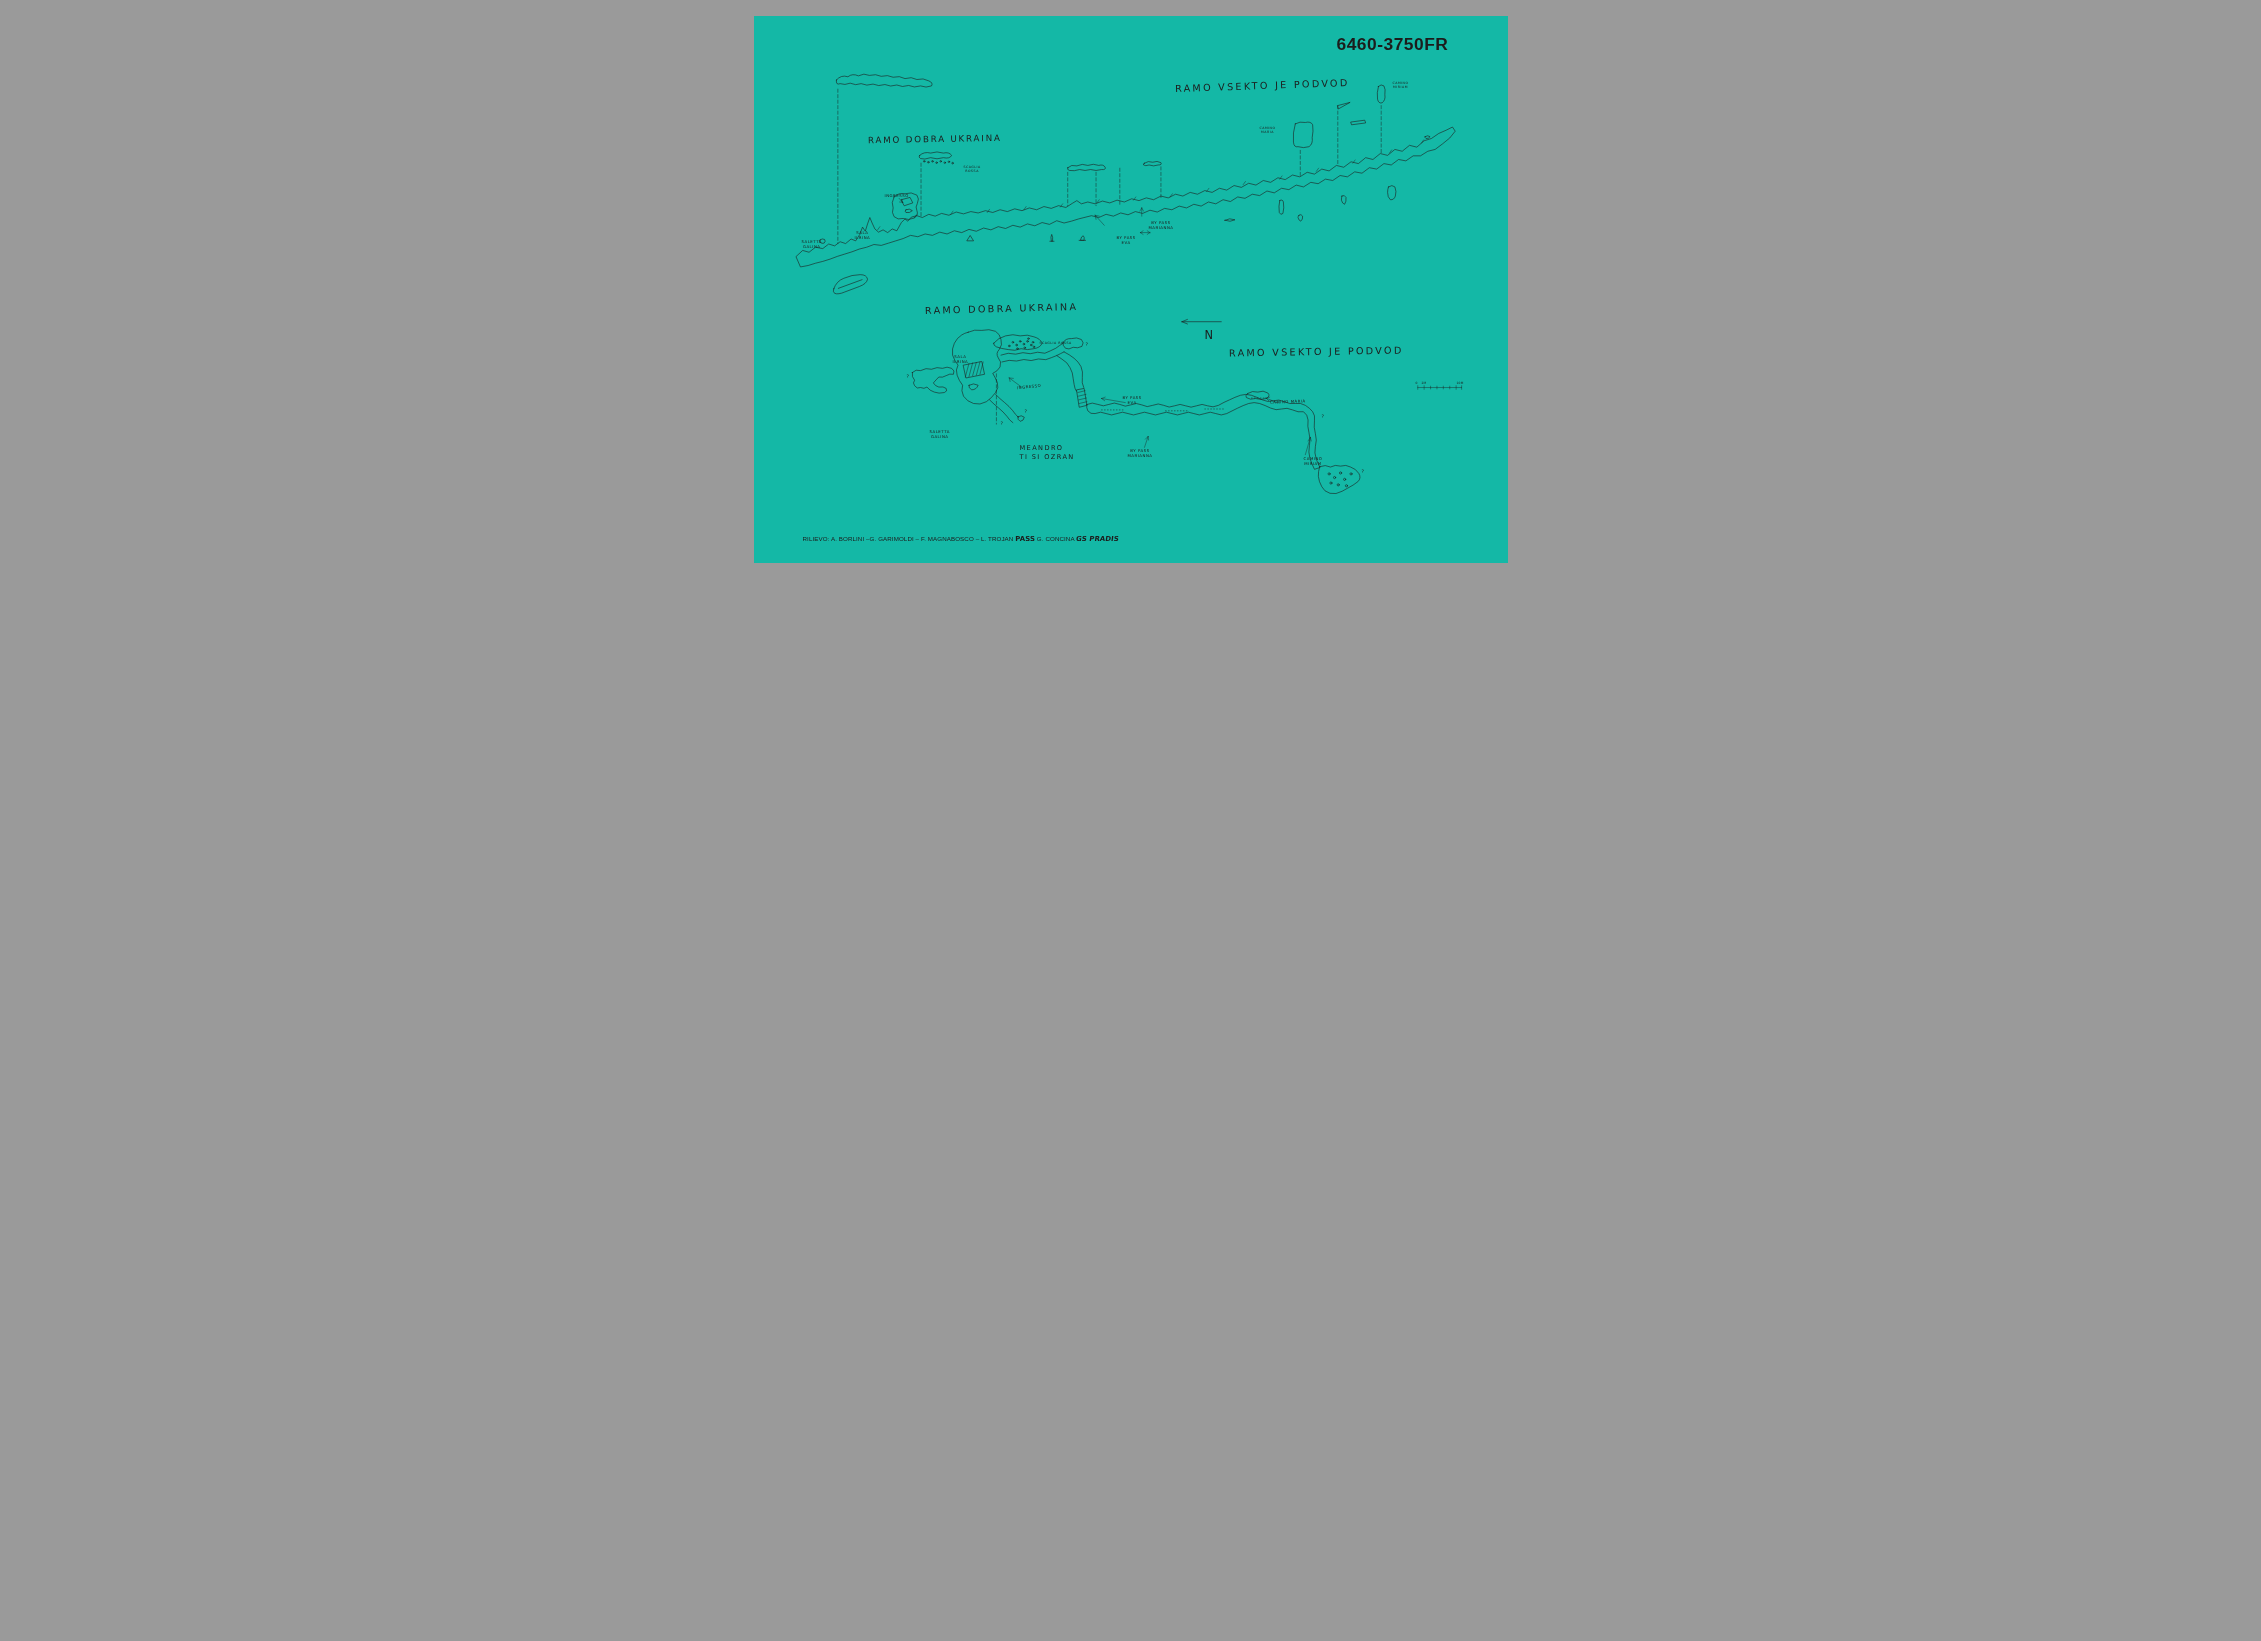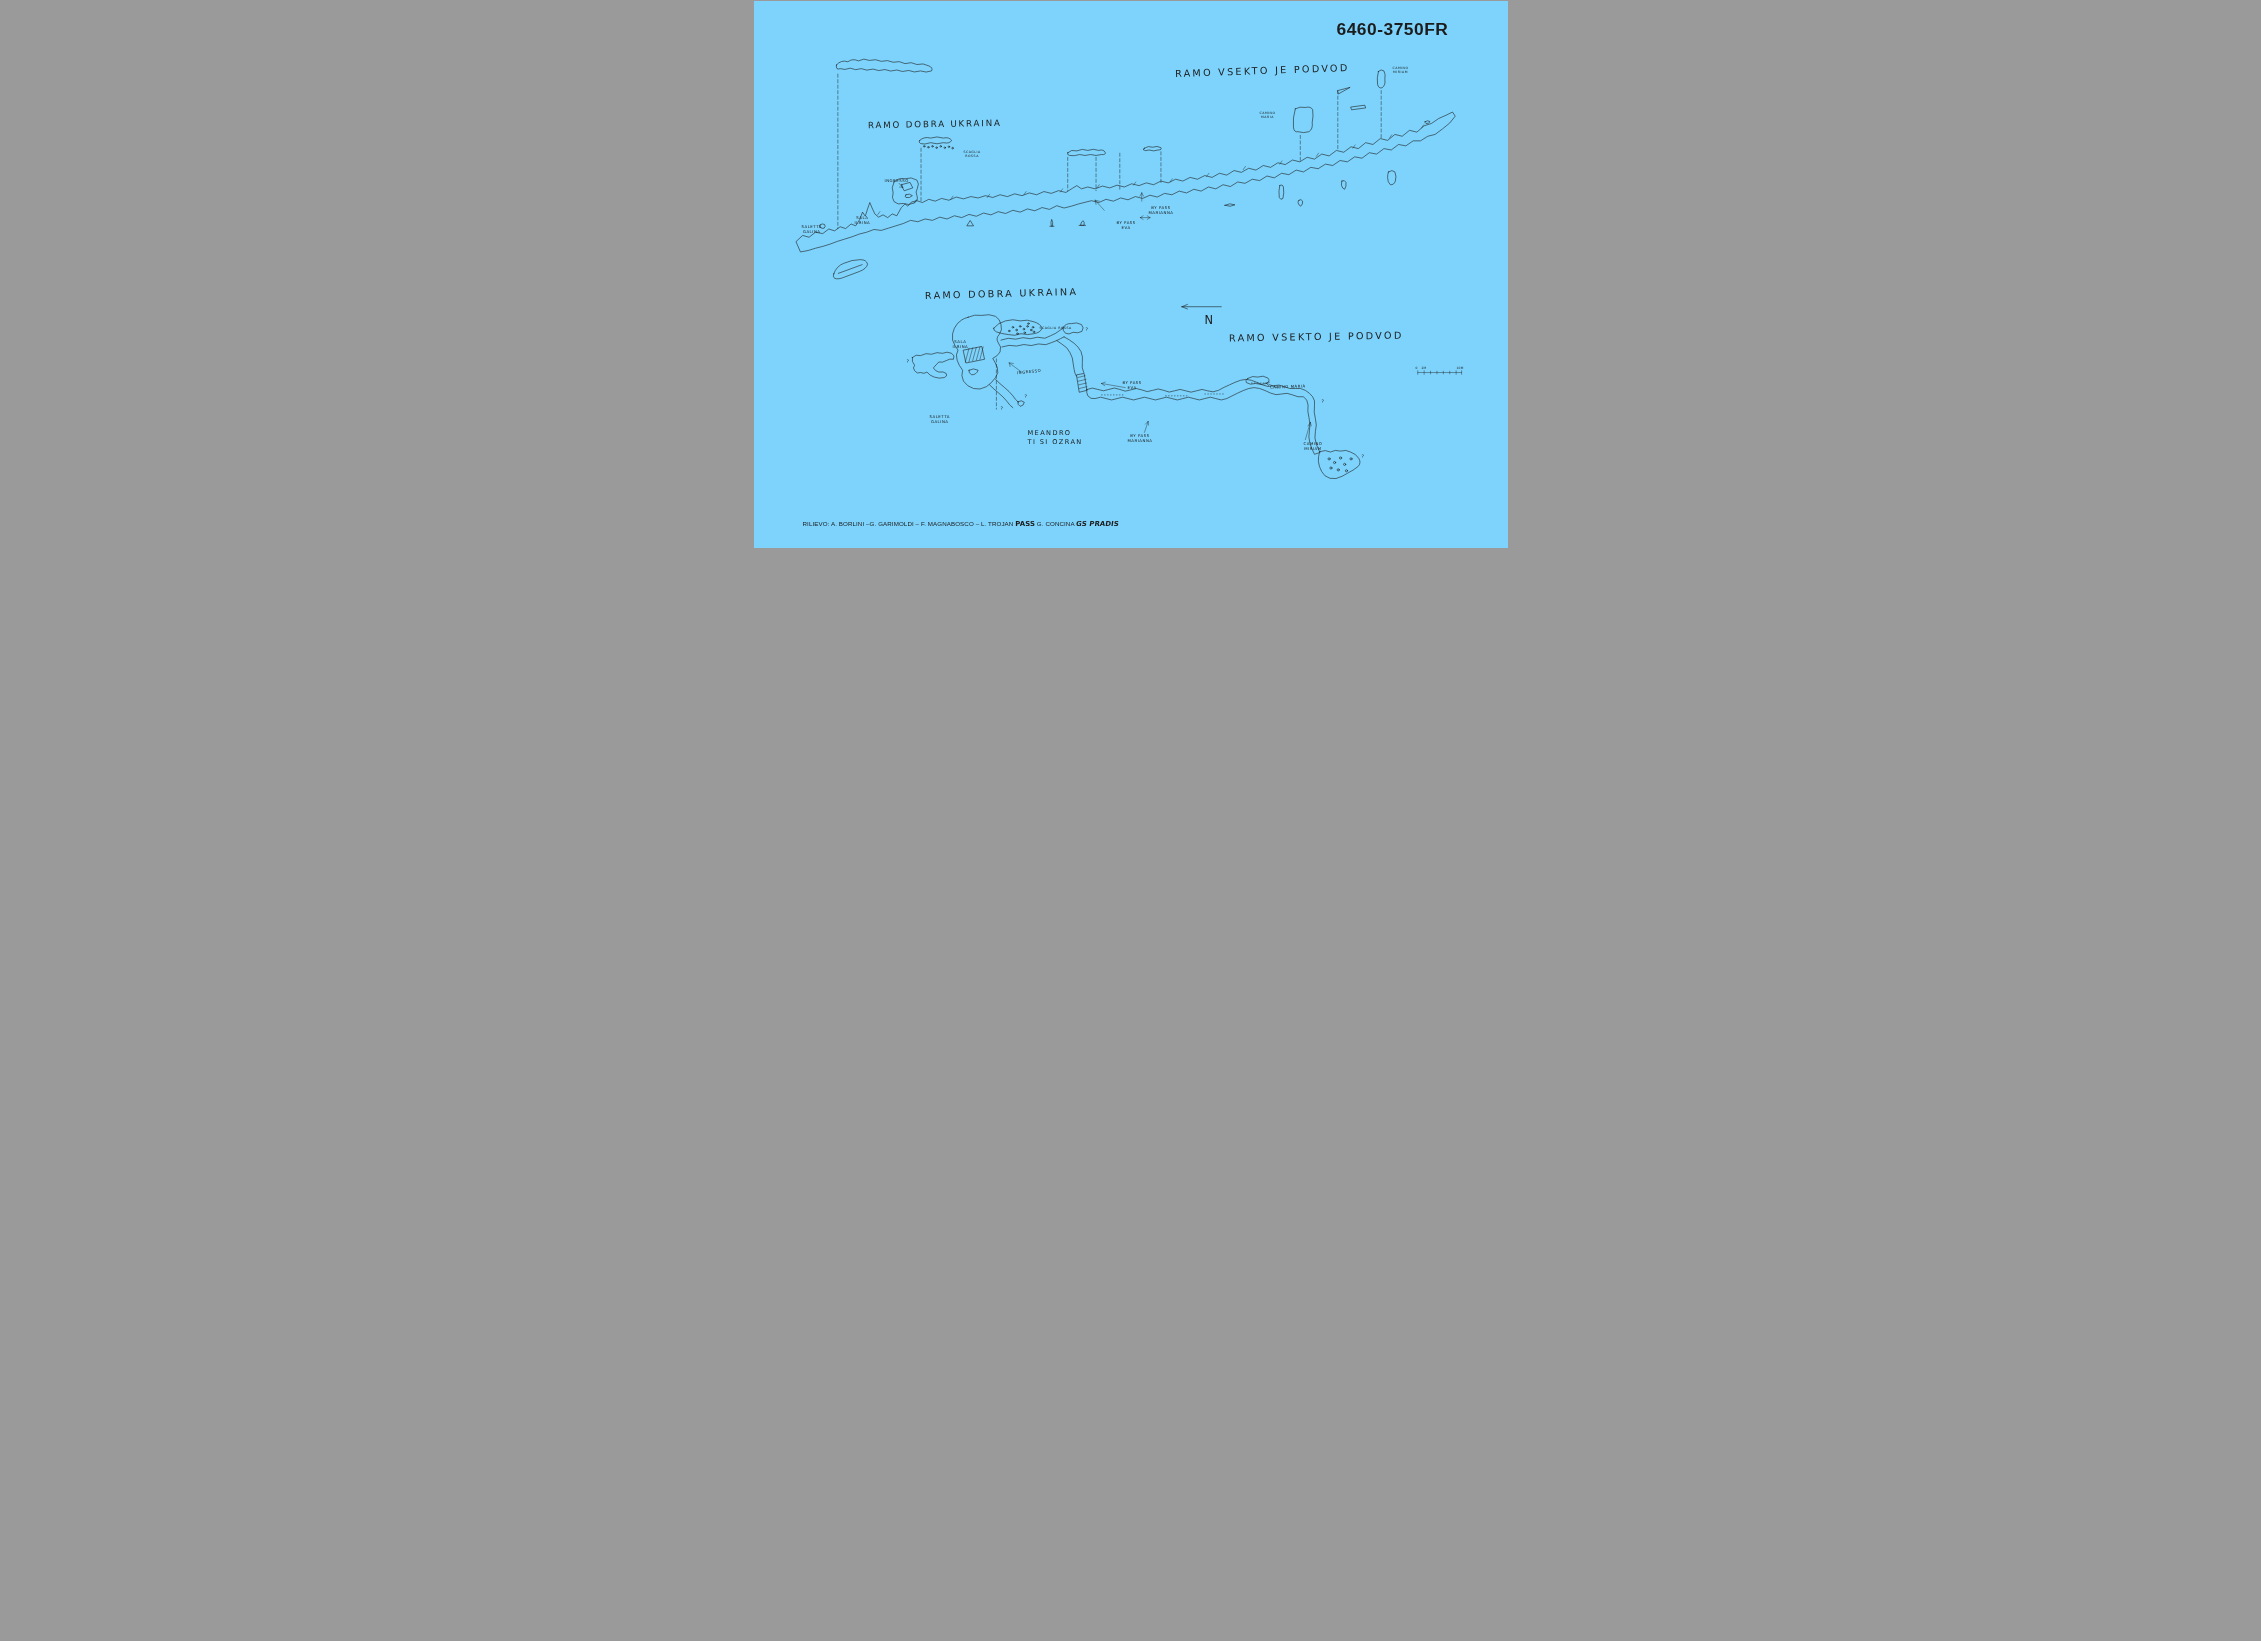--- a/index.html
+++ b/index.html
@@ -1,20 +1,20 @@
 <!DOCTYPE html>
 <html style="font-size:7.3px"><head>
 <meta charset="utf-8">
 <style>
   html,body{margin:0;padding:0;background:#9a9a9a;}
   .page{
     position:relative;
     width:754px;height:547px;
-    margin:1px auto;
-    background:#7dd3fc;
+    margin:16px auto;
+    background:#14b8a6;
     font-family:"DejaVu Sans", sans-serif;
     color:#1c1c1c;
     overflow:hidden;
   }
   svg.drawing{position:absolute;left:0;top:0;width:754px;height:547px;}
   svg.drawing path, svg.drawing line, svg.drawing circle, svg.drawing polyline{
     stroke:#1c1c1c;fill:none;stroke-width:1.3;stroke-linecap:round;stroke-linejoin:round;
   }
   svg.drawing .dash{stroke-dasharray:7 5;stroke-width:1.05;}
   svg.drawing .thin{stroke-width:0.9;}
@@ -187,21 +187,21 @@
 EVA</div>
 
   <div class="lbl cap-xl" style="left:171px;top:287px;transform:rotate(-1.5deg);">RAMO DOBRA UKRAINA</div>
   <div class="lbl cap-xl" style="left:475px;top:330px;transform:rotate(-1deg);">RAMO VSEKTO JE PODVOD</div>
   <div class="lbl cap-sm" style="left:199px;top:338px;">SALA
 ILRINA</div>
   <div class="lbl cap-xs" style="left:286px;top:325px;">SCAGLIA ROSSA</div>
   <div class="lbl cap-sm" style="left:263px;top:368px;transform:rotate(-6deg);">INGRESSO</div>
   <div class="lbl cap-sm" style="left:176px;top:413px;">SALETTA
 GALINA</div>
-  <div class="lbl cap-md" style="left:274px;top:428px;">MEANDRO
+  <div class="lbl cap-md" style="left:266px;top:428px;">MEANDRO
 TI SI OZRAN</div>
   <div class="lbl cap-sm" style="left:369px;top:379px;">BY PASS
 EVA</div>
   <div class="lbl cap-sm" style="left:374px;top:432px;">BY PASS
 MARIANNA</div>
   <div class="lbl cap-sm" style="left:516px;top:383px;transform:rotate(-2deg);">CAMINO MARIA</div>
   <div class="lbl cap-sm" style="left:550px;top:440px;">CAMINO
 MIRIAM</div>
 
   <span class="qmark" style="left:153px;top:358px;">?</span>

